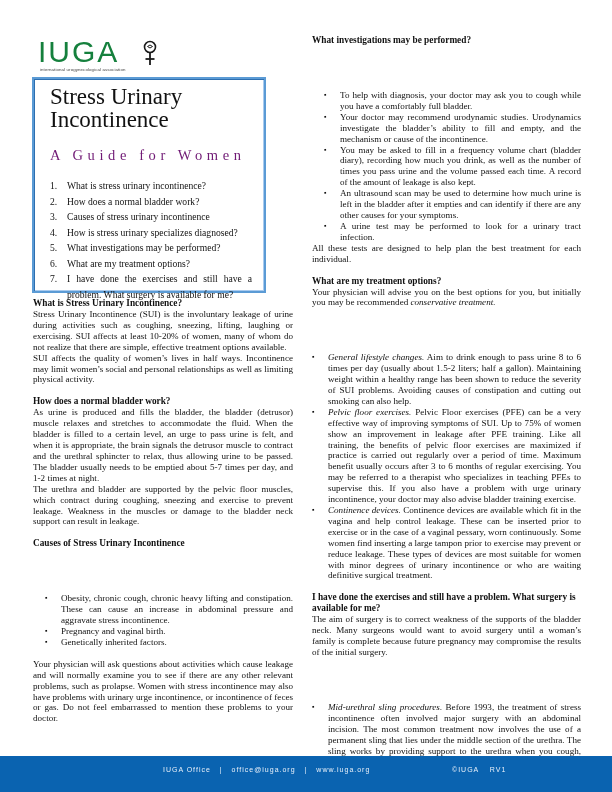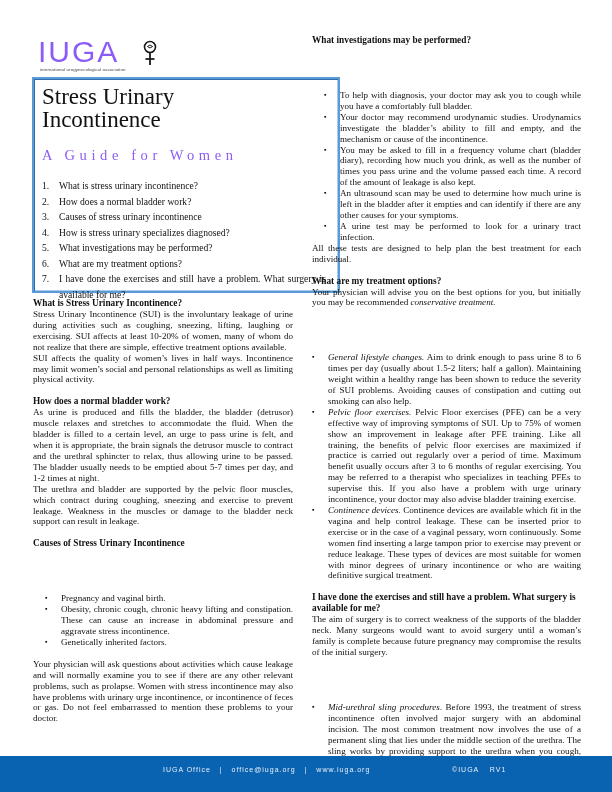--- a/index.html
+++ b/index.html
@@ -1,26 +1,26 @@
 <!DOCTYPE html>
 <html><head>
 <meta charset="utf-8">
 <style>
   * { margin:0; padding:0; box-sizing:border-box; }
   html, body { width:612px; height:792px; background:#ffffff; overflow:hidden; }
   body { position:relative; font-family:"Liberation Serif", "DejaVu Serif", serif; color:#111; }
 
   .logo { position:absolute; left:38px; top:38px; width:120px; height:36px; }
-  .logo-text { font-family:"Liberation Sans", "DejaVu Sans", sans-serif; font-size:30px; letter-spacing:2px; color:#8b5cf6; line-height:28px; display:inline-block; }
+  .logo-text { font-family:"Liberation Sans", "DejaVu Sans", sans-serif; font-size:30px; letter-spacing:2px; color:#15803d; line-height:28px; display:inline-block; }
   .logo-venus { position:absolute; left:104px; top:2px; width:16px; height:26px; }
   .logo-sub { position:absolute; left:2px; top:29px; font-family:"Liberation Sans", "DejaVu Sans", sans-serif; font-size:4.4px; color:#444; white-space:nowrap; letter-spacing:0.1px; }
 
-  .title-box { position:absolute; left:32px; top:77px; width:308px; height:216px; border:2px solid #5b9bd5; box-shadow: 1px 1px 0 #2e6fb0 inset, -1px -1px 0 #a9cbef inset; padding:6px 12px 0 8px; }
+  .title-box { position:absolute; left:32px; top:77px; width:234px; height:216px; border:2px solid #5b9bd5; box-shadow: 1px 1px 0 #2e6fb0 inset, -1px -1px 0 #a9cbef inset; padding:6px 12px 0 16px; }
   .title { font-family:"Liberation Serif", serif; font-size:23px; line-height:23px; color:#111; font-weight:normal; }
-  .subtitle { font-size:14.5px; letter-spacing:4.6px; margin-top:16px; color:#8b5cf6; }
+  .subtitle { font-size:14.5px; letter-spacing:4.6px; margin-top:16px; color:#701a75; }
   .toc { list-style:none; margin-top:14px; font-size:9.6px; line-height:15.5px; }
   .toc li { display:flex; }
   .toc .num { width:17px; flex:none; }
   .toc .txt { text-align:justify; }
 
   .col { position:absolute; font-size:9.1px; line-height:10.9px; text-align:justify; }
   .col-left { left:33px; top:298px; width:260px; }
   .col-right { left:312px; top:35px; width:269px; }
   h3 { font-size:9.3px; font-weight:bold; line-height:11px; text-align:left; }
   p { margin:0; }
@@ -97,22 +97,22 @@
     <p>SUI affects the quality of women’s lives in half ways. Incontinence may limit women’s social and personal relationships as well as limiting physical activity.</p>
   </div>
   <div class="sec">
     <h3>How does a normal bladder work?</h3>
     <p>As urine is produced and fills the bladder, the bladder (detrusor) muscle relaxes and stretches to accommodate the fluid. When the bladder is filled to a certain level, an urge to pass urine is felt, and when it is appropriate, the brain signals the detrusor muscle to contract and the urethral sphincter to relax, thus allowing urine to be passed.  The bladder usually needs to be emptied about 5-7 times per day, and 1-2 times at night.</p>
     <p>The urethra and bladder are supported by the pelvic floor muscles, which contract during coughing, sneezing and exercise to prevent leakage. Weakness in the muscles or damage to the bladder neck support can result in leakage.</p>
   </div>
   <div class="sec">
     <h3>Causes of Stress Urinary Incontinence</h3>
     <ul class="bul ind">
+      <li>Obesity, chronic cough, chronic heavy lifting and constipation. These can cause an increase in abdominal pressure and aggravate stress incontinence.</li>
       <li>Pregnancy and vaginal birth.</li>
-      <li>Obesity, chronic cough, chronic heavy lifting and constipation. These can cause an increase in abdominal pressure and aggravate stress incontinence.</li>
       <li>Genetically inherited factors.</li>
     </ul>
   </div>
   <div class="sec">
     <p>Your physician will ask questions about activities which cause leakage and will normally examine you to see if there are any other relevant problems, such as prolapse. Women with stress incontinence may also have problems with urinary urge incontinence, or incontinence of feces or gas. Do not feel embarrassed to mention these problems to your doctor.</p>
   </div>
 </div>
 
 <div class="col col-right">
   <div class="sec">

